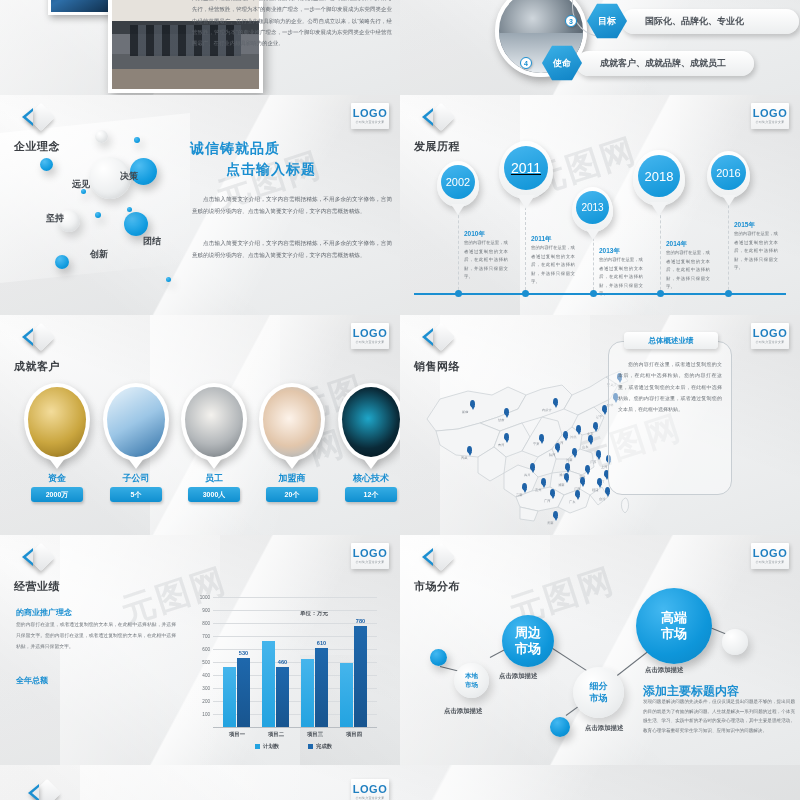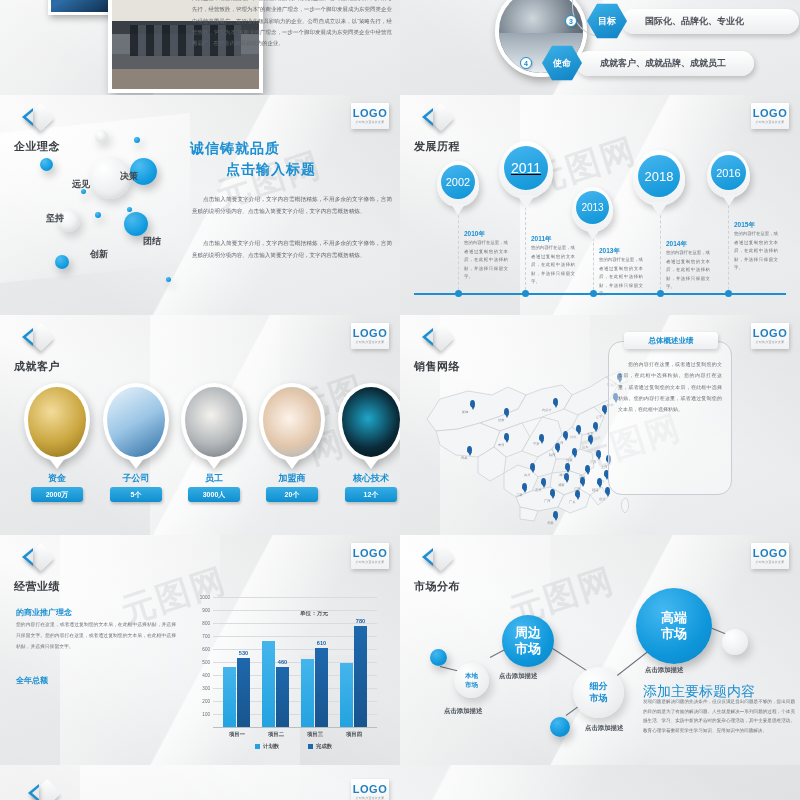--- a/index.html
+++ b/index.html
@@ -188,21 +188,21 @@
   
   .p6 { left: 400px; top: 535px; height: 230px; }
   .node { position:absolute; border-radius:50%; display:flex; flex-direction:column;
     align-items:center; justify-content:center; font-weight:bold; line-height:1.25; }
   .node.blue { background: radial-gradient(circle at 36% 28%, #43b8f1, #0e96da 62%, #0b84c3);
     color:#fff; box-shadow:3px 5px 9px rgba(0,0,0,.22); }
   .node.white { background: radial-gradient(circle at 36% 28%, #fff, #eef0f1 62%, #e0e3e5);
     color:#1b8fd1; box-shadow:3px 5px 9px rgba(0,0,0,.16); }
   .lnk { position:absolute; height:1px; background:#6d747b; transform-origin: 0 50%; }
   .cap { position:absolute; font-size:6.4px; font-weight:bold; color:#4b5158; white-space:nowrap; }
-  .m-h { position:absolute; left:243px; top:148px; font-size:14px; font-weight:normal; color:#1b8fd1; }
+  .m-h { position:absolute; left:243px; top:148px; font-size:12px; font-weight:bold; color:#1b8fd1; }
   .m-p { position:absolute; left:243px; top:162px; width:152px; font-size:4.6px; line-height:2.1;
     color:#6a7076; text-align:justify; }
 
   
   .p7 { left: 0; top: 765px; width: 800px; height: 120px; }
   .p7 .hdr { top: 16px; }
   .p7 .logo { right: 411px; top: 14px; }
 </style>
 </head>
 <body>

